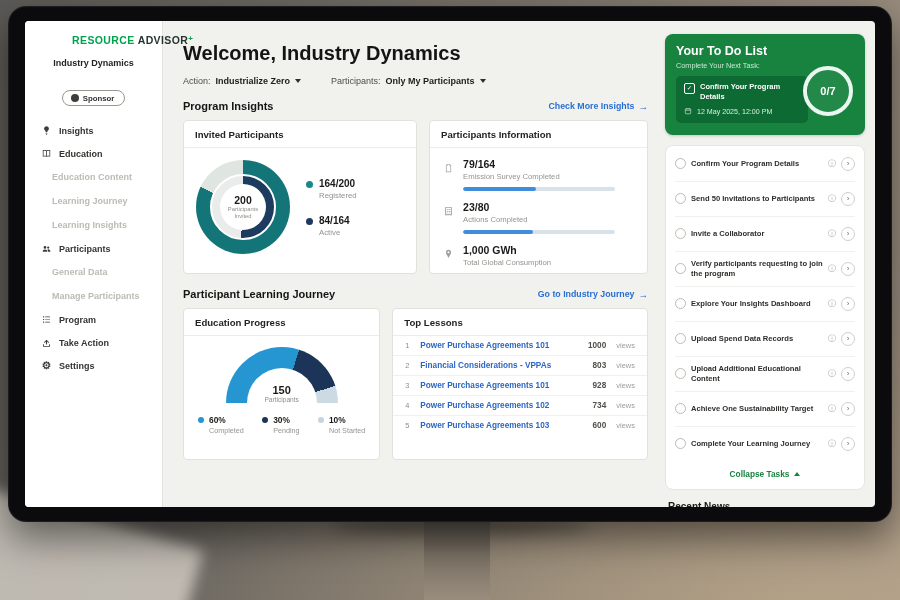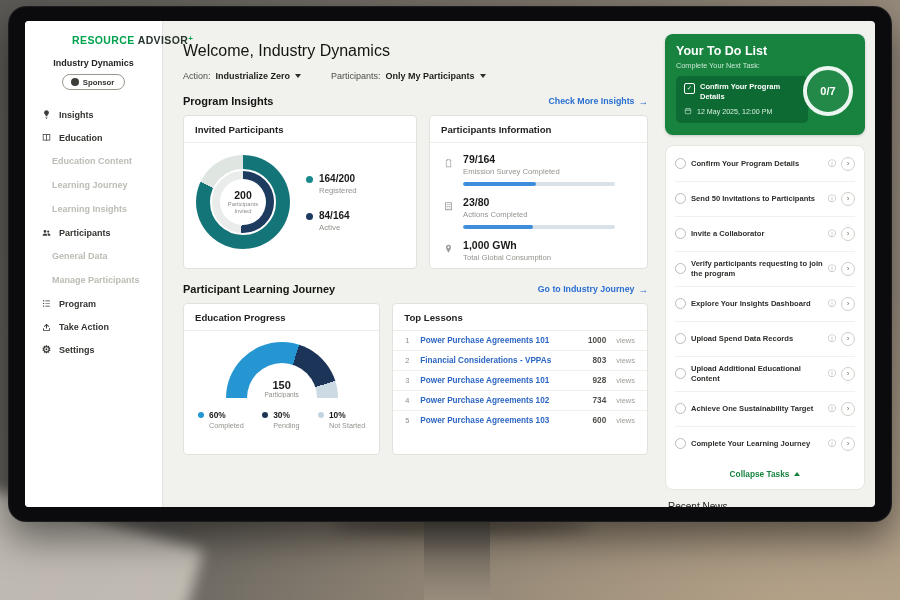--- a/index.html
+++ b/index.html
@@ -20,37 +20,37 @@
     border-radius:4px;overflow:hidden;}
 
   
   .sidebar{position:absolute;left:0;top:0;bottom:0;width:137px;background:#fff;
     border-right:1px solid #e3e3df;z-index:3;}
   .logo{margin:13px 0 0 15px;font-size:10.5px;font-weight:bold;letter-spacing:.4px;white-space:nowrap;}
   .logo .r{color:#00a24e;padding-left:32px;}
   .logo .a{color:#28352e;}
   .logo .plus{color:#00a24e;font-size:8px;vertical-align:top;font-weight:bold;}
   .org{margin-top:12px;text-align:center;font-size:9px;font-weight:bold;color:#232321;}
-  .sponsor{display:flex;align-items:center;gap:4px;width:max-content;margin:6px auto 0;
+  .sponsor{display:flex;align-items:center;gap:4px;width:max-content;margin:22px auto 0;
     border:1px solid #98988f;border-radius:10px;padding:2.5px 10px 2.5px 8px;
     font-size:7.8px;color:#33332f;font-weight:bold;cursor:pointer;background:#fff;}
   .sponsor-dot{width:8px;height:8px;border-radius:50%;background:#3d3d3a;}
   .nav{margin-top:13px;}
   .nav-item{display:flex;align-items:center;gap:7px;height:23px;padding:0 6px 0 16px;
     font-size:9px;font-weight:bold;color:#343430;cursor:pointer;white-space:nowrap;}
   .nav-item.sub{padding-left:27px;color:#bdbbb4;font-weight:600;height:24px;}
   .nav-item.active{background:#def1e2;border-radius:13px;margin:0 8px 2px 6px;padding-left:10px;height:25px;color:#20251f;}
   .nav-ico{width:11px;height:11px;flex:none;color:#3c3c38;display:grid;place-items:center;}
   .nav-ico svg{width:11px;height:11px;fill:currentColor;}
   .nav-ico.gear{font-size:10.5px;line-height:1;}
 
   
   .main{position:absolute;left:137px;top:0;bottom:0;width:500px;}
   .main-inner{padding:10px 14px 0 21px;}
-  h1{font-size:16px;font-weight:normal;color:#141412;margin:11px 0 11px;}
+  h1{font-size:20px;font-weight:bold;color:#141412;margin:11px 0 11px;}
   .filters{display:flex;gap:30px;font-size:9px;color:#4d4d49;align-items:center;}
   .filter{display:flex;align-items:center;cursor:pointer;}
   .filter-value{font-weight:bold;color:#1d1d1b;margin-left:5px;}
   .caret{width:0;height:0;border-left:3.5px solid transparent;border-right:3.5px solid transparent;
     border-top:4px solid #2d2d2a;margin-left:5px;}
   .section-head{display:flex;justify-content:space-between;align-items:center;margin:14px 0 8px;}
   .section-title{font-size:11px;font-weight:bold;color:#151513;}
   .link{font-size:8.8px;font-weight:bold;color:#2a6fd2;display:flex;gap:4px;align-items:center;cursor:pointer;}
   .arrow{font-size:9.5px;}
 
@@ -141,21 +141,21 @@
   .task-row{display:flex;align-items:center;min-height:28px;padding:3px 0;border-bottom:1px solid #f0f0ec;gap:5px;cursor:pointer;}
   .task-check{width:9px;height:9px;border:1.3px solid #bcbcb6;border-radius:50%;flex:none;}
   .task-label{flex:1;font-size:7.6px;color:#2e2e2b;font-weight:bold;line-height:1.3;}
   .task-info{color:#a9a9a3;font-size:8px;flex:none;}
   .chev-circle{width:12px;height:12px;border:1px solid #cfcfc9;border-radius:50%;display:grid;place-items:center;
     font-size:8px;line-height:1;color:#6d6d67;flex:none;}
   .collapse-row{display:flex;justify-content:center;align-items:center;gap:5px;padding:8px 0 9px;
     color:#17833f;font-size:8.3px;font-weight:bold;cursor:pointer;}
   .caret-up{width:0;height:0;border-left:3.5px solid transparent;border-right:3.5px solid transparent;
     border-bottom:4px solid #17833f;}
-  .recent-news{margin:11px 0 0 3px;font-size:10px;font-weight:normal;color:#1c1c1a;}
+  .recent-news{margin:11px 0 0 3px;font-size:10px;font-weight:bold;color:#1c1c1a;}
 </style>
 </head>
 <body>
 
 <div class="bg"></div>
 <div class="bg-sliver"></div>
 <div class="stand-shadow"></div>
 <div class="stand"></div>
 
 <div class="monitor">

